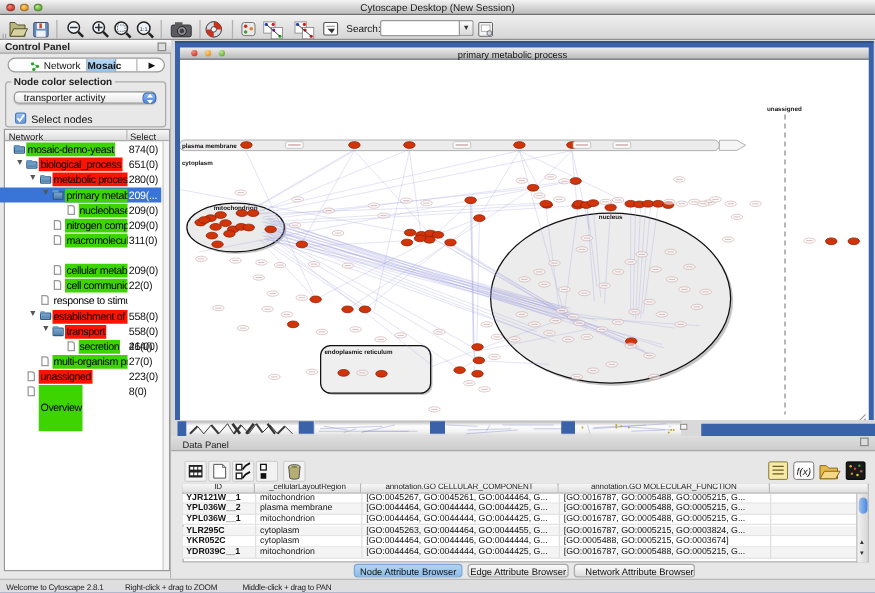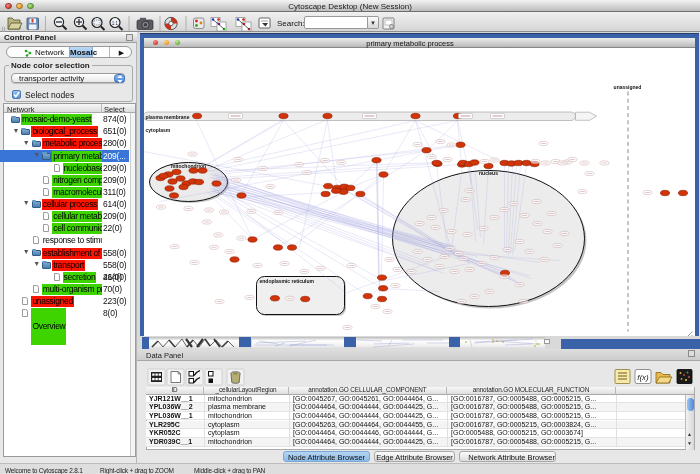--- a/index.html
+++ b/index.html
@@ -167,27 +167,20 @@
 <div style="position:absolute;left:0;top:142.1px;width:129px;height:12.1px;">
 <span style="position:absolute;left:43.2px;top:1.6px;width:6px;height:8px;background:#fdfdfd;border:0.5px solid #9a9a9a;border-radius:0 2.5px 0 0;"></span>
 <span style="position:absolute;left:52.2px;top:0.8px;max-width:50px;overflow:hidden;white-space:nowrap;background:#3ed400;font-size:8.5px;letter-spacing:-0.3px;line-height:11px;color:#000;padding:0 1px;">nitrogen compo</span>
 <span style="position:absolute;left:103px;top:0.8px;font-size:8.5px;letter-spacing:-0.2px;line-height:11px;color:#111;">209(0)</span>
 </div>
 <div style="position:absolute;left:0;top:154.2px;width:129px;height:12.1px;">
 <span style="position:absolute;left:43.2px;top:1.6px;width:6px;height:8px;background:#fdfdfd;border:0.5px solid #9a9a9a;border-radius:0 2.5px 0 0;"></span>
 <span style="position:absolute;left:52.2px;top:0.8px;max-width:50px;overflow:hidden;white-space:nowrap;background:#3ed400;font-size:8.5px;letter-spacing:-0.3px;line-height:11px;color:#000;padding:0 1px;">macromolecule</span>
 <span style="position:absolute;left:103px;top:0.8px;font-size:8.5px;letter-spacing:-0.2px;line-height:11px;color:#111;">311(0)</span>
 </div>
-<div style="position:absolute;left:0;top:166.3px;width:129px;height:12.1px;">
-<span style="position:absolute;left:22.8px;top:1px;font-size:7px;color:#555;">▼</span>
-<span style="position:absolute;left:31.8px;top:3.2px;width:9px;height:6.5px;background:linear-gradient(#7aa7cc,#4d7fae);border:0.5px solid #2f5d88;border-radius:1px;"></span>
-        <span style="position:absolute;left:31.8px;top:2px;width:4.5px;height:2px;background:#6598c0;border-radius:1px 1px 0 0;"></span>
-<span style="position:absolute;left:41.8px;top:0.8px;max-width:60px;overflow:hidden;white-space:nowrap;background:#fc1400;font-size:8.5px;letter-spacing:-0.3px;line-height:11px;color:#000;padding:0 1px;">cellular process</span>
-<span style="position:absolute;left:103px;top:0.8px;font-size:8.5px;letter-spacing:-0.2px;line-height:11px;color:#111;">614(0)</span>
-</div>
 <div style="position:absolute;left:0;top:178.5px;width:129px;height:12.1px;">
 <span style="position:absolute;left:43.2px;top:1.6px;width:6px;height:8px;background:#fdfdfd;border:0.5px solid #9a9a9a;border-radius:0 2.5px 0 0;"></span>
 <span style="position:absolute;left:52.2px;top:0.8px;max-width:50px;overflow:hidden;white-space:nowrap;background:#3ed400;font-size:8.5px;letter-spacing:-0.3px;line-height:11px;color:#000;padding:0 1px;">cellular metabo</span>
 <span style="position:absolute;left:103px;top:0.8px;font-size:8.5px;letter-spacing:-0.2px;line-height:11px;color:#111;">209(0)</span>
 </div>
 <div style="position:absolute;left:0;top:190.6px;width:129px;height:12.1px;">
 <span style="position:absolute;left:43.2px;top:1.6px;width:6px;height:8px;background:#fdfdfd;border:0.5px solid #9a9a9a;border-radius:0 2.5px 0 0;"></span>
 <span style="position:absolute;left:52.2px;top:0.8px;max-width:50px;overflow:hidden;white-space:nowrap;background:#3ed400;font-size:8.5px;letter-spacing:-0.3px;line-height:11px;color:#000;padding:0 1px;">cell communicat</span>
 <span style="position:absolute;left:103px;top:0.8px;font-size:8.5px;letter-spacing:-0.2px;line-height:11px;color:#111;">22(0)</span>
 </div>
@@ -211,21 +204,21 @@
 <span style="position:absolute;left:103px;top:0.8px;font-size:8.5px;letter-spacing:-0.2px;line-height:11px;color:#111;">558(0)</span>
 </div>
 <div style="position:absolute;left:0;top:239.1px;width:129px;height:12.1px;">
 <span style="position:absolute;left:53.6px;top:1.6px;width:6px;height:8px;background:#fdfdfd;border:0.5px solid #9a9a9a;border-radius:0 2.5px 0 0;"></span>
 <span style="position:absolute;left:62.6px;top:0.8px;max-width:39px;overflow:hidden;white-space:nowrap;background:#3ed400;font-size:8.5px;letter-spacing:-0.3px;line-height:11px;color:#000;padding:0 1px;">secretion</span>
 <span style="position:absolute;left:103px;top:0.8px;font-size:8.5px;letter-spacing:-0.2px;line-height:11px;color:#111;">41(0)</span>
 </div>
 <div style="position:absolute;left:0;top:251.2px;width:129px;height:12.1px;">
 <span style="position:absolute;left:32.8px;top:1.6px;width:6px;height:8px;background:#fdfdfd;border:0.5px solid #9a9a9a;border-radius:0 2.5px 0 0;"></span>
 <span style="position:absolute;left:41.8px;top:0.8px;max-width:60px;overflow:hidden;white-space:nowrap;background:#3ed400;font-size:8.5px;letter-spacing:-0.3px;line-height:11px;color:#000;padding:0 1px;">multi-organism pro</span>
-<span style="position:absolute;left:103px;top:0.8px;font-size:8.5px;letter-spacing:-0.2px;line-height:11px;color:#111;">70(0)</span>
+<span style="position:absolute;left:103px;top:0.8px;font-size:8.5px;letter-spacing:-0.2px;line-height:11px;color:#111;">27(0)</span>
 </div>
 <div style="position:absolute;left:0;top:263.3px;width:129px;height:12.1px;">
 <span style="position:absolute;left:22.4px;top:1.6px;width:6px;height:8px;background:#fdfdfd;border:0.5px solid #9a9a9a;border-radius:0 2.5px 0 0;"></span>
 <span style="position:absolute;left:31.4px;top:0.8px;max-width:71px;overflow:hidden;white-space:nowrap;background:#fc1400;font-size:8.5px;letter-spacing:-0.3px;line-height:11px;color:#000;padding:0 1px;">unassigned</span>
 <span style="position:absolute;left:103px;top:0.8px;font-size:8.5px;letter-spacing:-0.2px;line-height:11px;color:#111;">223(0)</span>
 </div>
 <div style="position:absolute;left:0;top:275.4px;width:129px;height:12.1px;">
 <span style="position:absolute;left:22.4px;top:1.6px;width:6px;height:8px;background:#fdfdfd;border:0.5px solid #9a9a9a;border-radius:0 2.5px 0 0;"></span>
 <span style="position:absolute;left:31.4px;top:0.8px;max-width:71px;overflow:hidden;white-space:nowrap;background:#3ed400;font-size:8.5px;letter-spacing:-0.3px;line-height:11px;color:#000;padding:13px 1px;">Overview</span>
 <span style="position:absolute;left:103px;top:0.8px;font-size:8.5px;letter-spacing:-0.2px;line-height:11px;color:#111;">8(0)</span>

